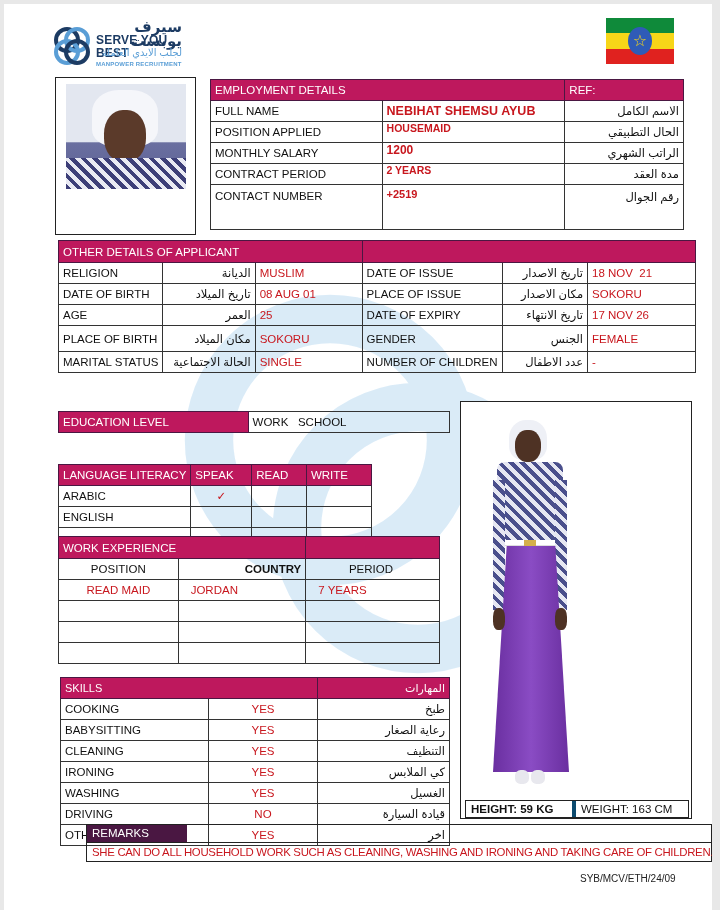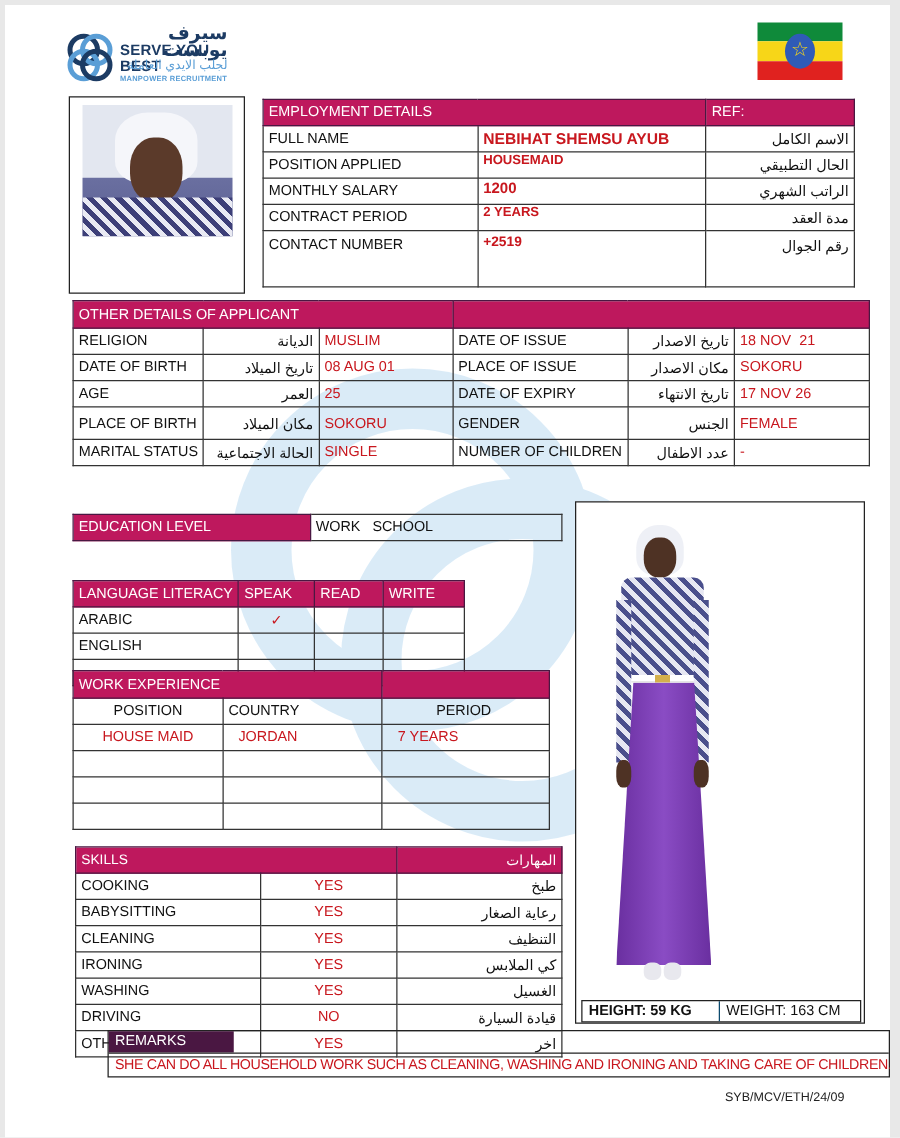--- a/index.html
+++ b/index.html
@@ -214,25 +214,25 @@
         <col style="width:128px">
         <col style="width:134px">
       </colgroup>
     <tbody>
         <tr>
       <td class="hd" colspan="2" style="height:22px;">WORK EXPERIENCE</td>
       <td class="hd"></td>
     </tr>
     <tr>
       <td style="text-align:center;">POSITION</td>
-      <td style="text-align:left;">COUNTRY</td>
+      <td style="text-align:right;font-weight:bold;">COUNTRY</td>
       <td style="text-align:right;padding-right:46px;">PERIOD</td>
     </tr>
     <tr>
-      <td class="r" style="text-align:center;">HOUSE MAID</td>
+      <td class="r" style="text-align:center;">READ MAID</td>
       <td class="r" style="padding-left:12px;">JORDAN</td>
       <td class="r" style="padding-left:12px;">7 YEARS</td>
     </tr>
     <tr>
       <td></td>
       <td></td>
       <td></td>
     </tr>
     <tr>
       <td></td>
@@ -312,21 +312,21 @@
 
       <div class="abs" style="left:6px;top:126px;width:76px;height:226px;background:linear-gradient(90deg,#6a2fa0,#8a4cc4 50%,#6a2fa0);clip-path:polygon(18% 0,82% 0,100% 100%,0 100%);"></div>
 
       <div class="abs" style="left:6px;top:188px;width:12px;height:22px;border-radius:40%;background:#4e3224;"></div>
       <div class="abs" style="left:68px;top:188px;width:12px;height:22px;border-radius:40%;background:#4e3224;"></div>
 
       <div class="abs" style="left:28px;top:350px;width:14px;height:14px;border-radius:40%;background:#e8e8ee;"></div>
       <div class="abs" style="left:44px;top:350px;width:14px;height:14px;border-radius:40%;background:#e8e8ee;"></div>
     </div>
     <div class="abs" style="left:4px;top:398px;width:224px;height:18px;border:1px solid #222;">
-      <div class="abs" style="left:0;top:0;width:110px;height:16px;border-right:1px solid #0c4a6e;font-size:11.5px;line-height:16px;padding-left:5px;font-weight:bold;color:#111;">HEIGHT: 59 KG</div>
+      <div class="abs" style="left:0;top:0;width:110px;height:16px;border-right:4px solid #0c4a6e;font-size:11.5px;line-height:16px;padding-left:5px;font-weight:bold;color:#111;">HEIGHT: 59 KG</div>
       <div class="abs" style="left:110px;top:0;width:112px;height:16px;font-size:11.5px;line-height:16px;padding-left:5px;font-weight:normal;color:#111;">WEIGHT: 163 CM</div>
     </div>
   </div>
 
   <div class="abs b" style="left:82px;top:820px;width:626px;height:38px;">
     <div class="abs plum" style="left:0;top:0;width:100px;height:17px;font-size:11.5px;line-height:17px;padding-left:5px;">REMARKS</div>
     <div class="abs" style="left:0;top:17px;width:624px;border-top:1px solid #222;"></div>
     <div class="abs red" style="left:5px;top:20px;font-size:11.4px;line-height:15px;white-space:nowrap;letter-spacing:-0.3px;">SHE CAN DO ALL HOUSEHOLD WORK SUCH AS CLEANING, WASHING AND IRONING AND TAKING CARE OF CHILDREN.</div>
   </div>
 

